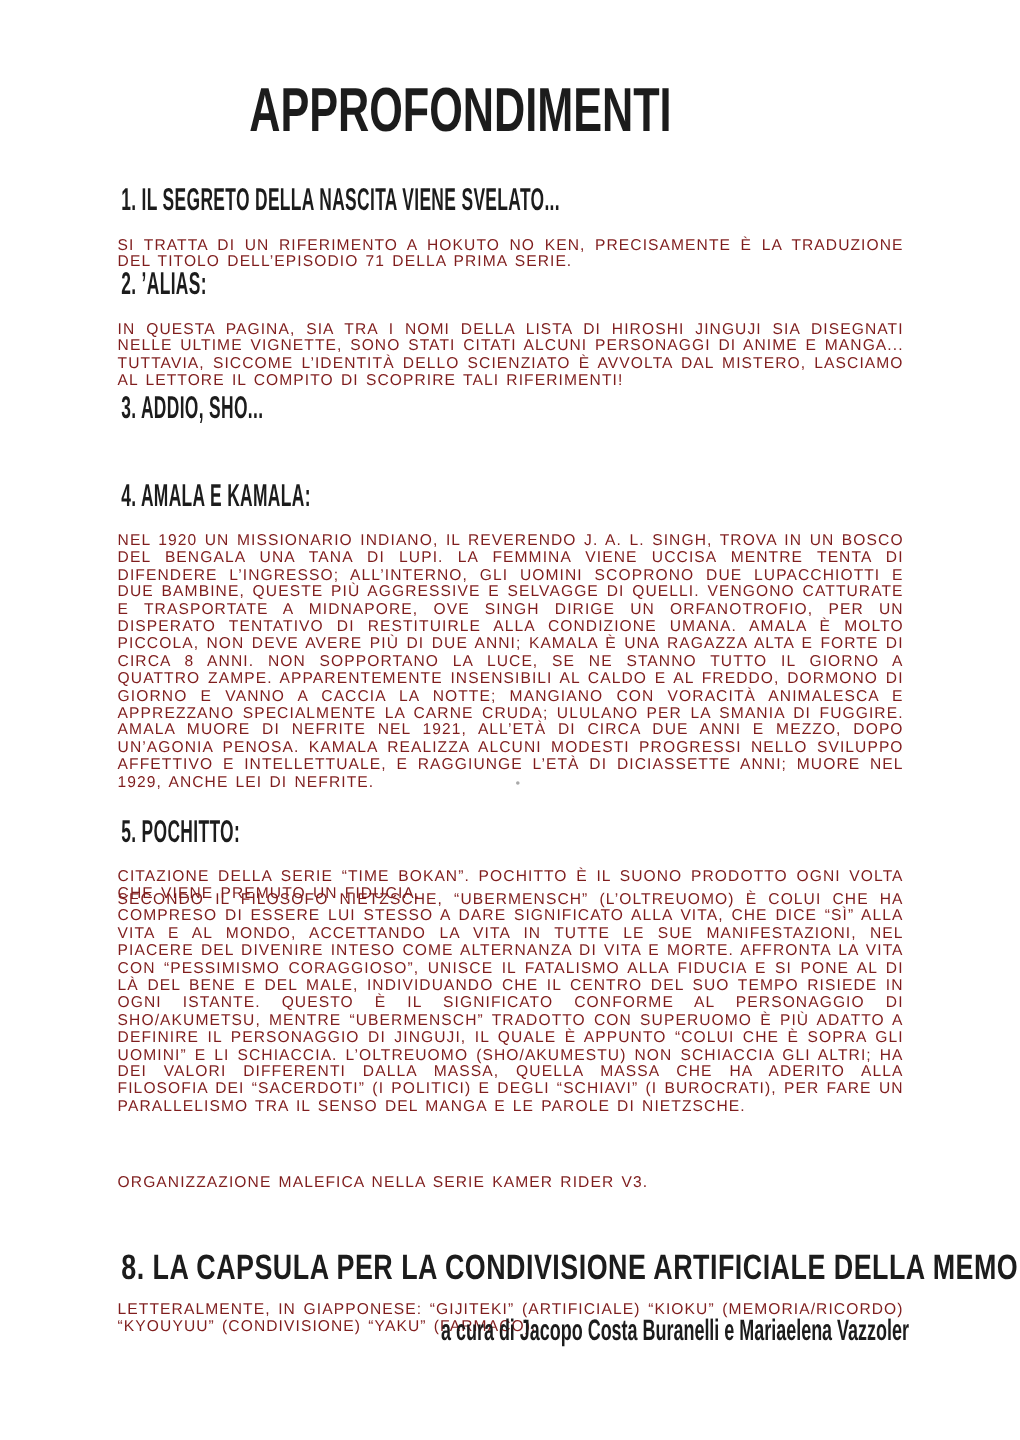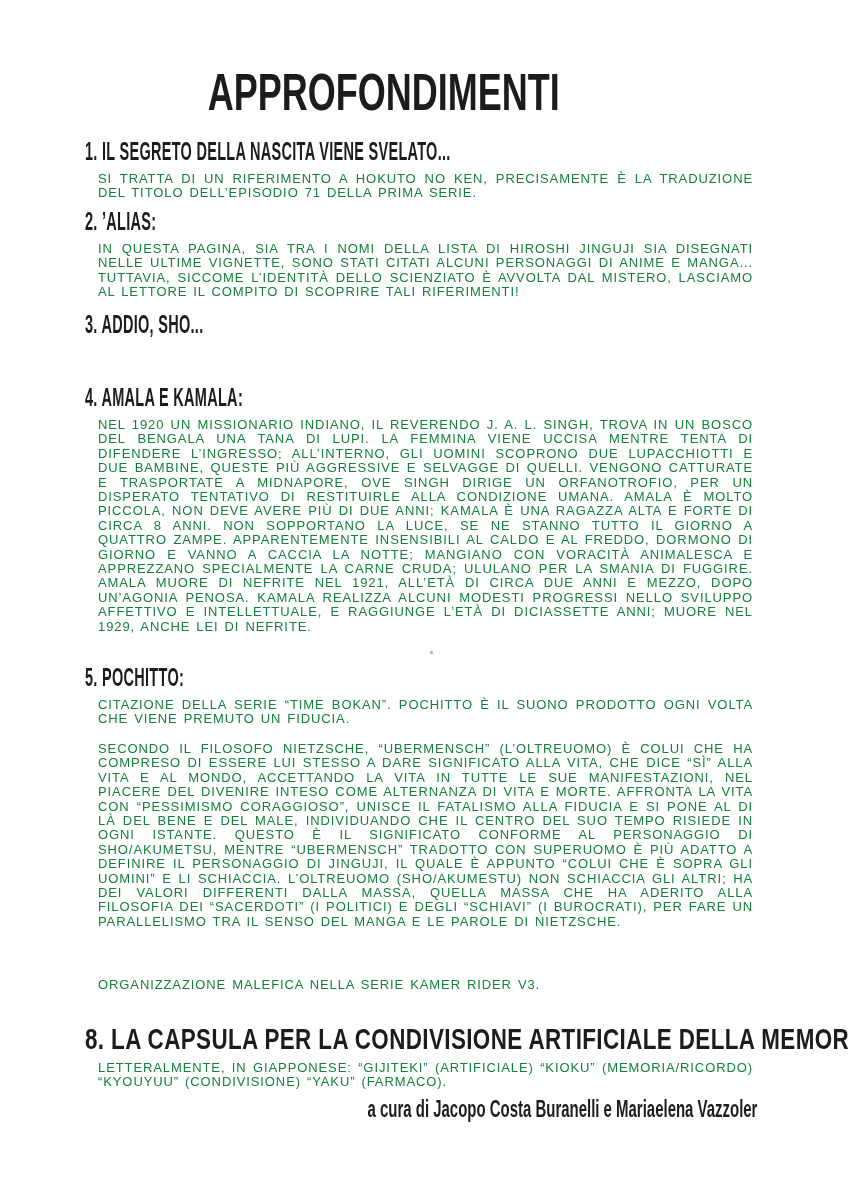--- a/index.html
+++ b/index.html
@@ -29,21 +29,21 @@
     transform:scale(0.75,1.08);
     transform-origin:center center;
   }
   
   .sec{
     position:absolute;
     left:85px;
     width:670px;
   }
   .h{
-    margin:0;
+    margin:16px;
     font-size:25px;
     line-height:27px;
     font-weight:700;
     white-space:nowrap;
     text-decoration:underline;
   }
   .h .cond{
     display:inline-block;
     transform:scale(0.58,1.05);
     transform-origin:left center;
@@ -52,21 +52,21 @@
   .sec-8 .h{font-size:28px;line-height:24px;}
   .sec-8 .h .cond{transform:scale(0.80,1.05);}
   .b{
     margin:7px 0 0 13px;
     width:655px;
     font-size:13px;
     line-height:14.4px;
     letter-spacing:0.9px;
     word-spacing:1.5px;
     text-align:justify;
-    color:#15803d;
+    color:#7f1d1d;
   }
   .sec-6 .b{margin-top:9px;}
   .sec-8 .b{margin-top:9px;}
   
   .credit{
     position:absolute;
     top:1098px;
     right:93px;
     font-size:22px;
     line-height:22px;

